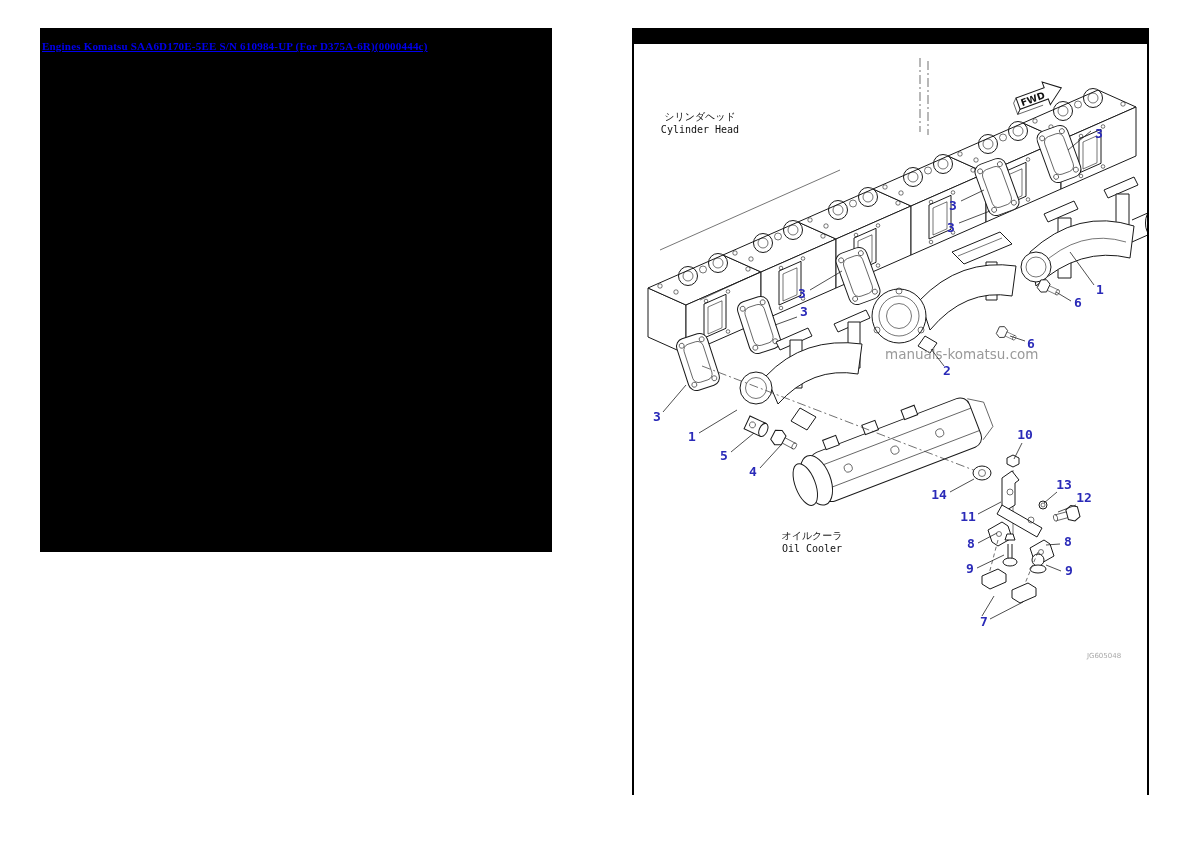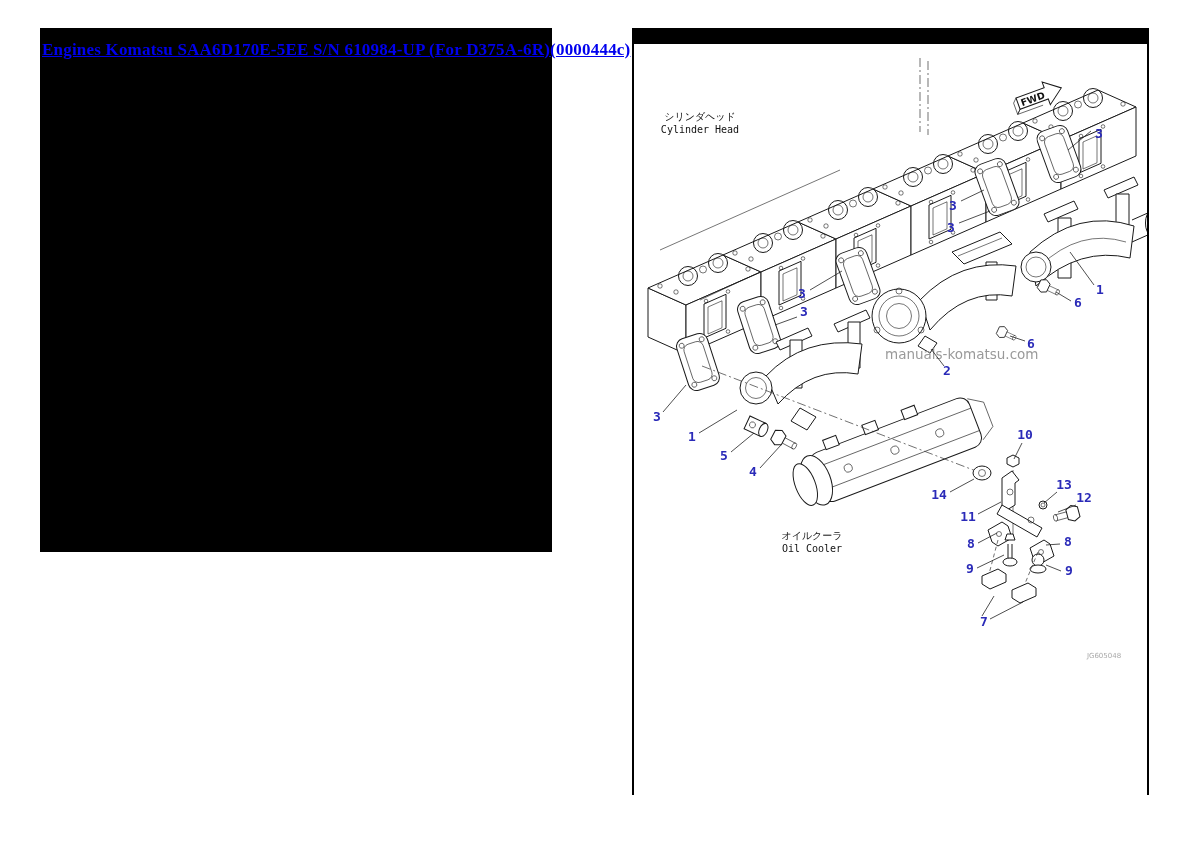--- a/index.html
+++ b/index.html
@@ -1,21 +1,21 @@
 <!DOCTYPE html>
 <html style="--callout: #2a2ab8; --link: #0000ee; --wm: #8f8f8f;"><head>
 <meta charset="utf-8">
 <style>
   :root{ --callout:#2a2ab8; --link:#0000ee; --wm:#8f8f8f; --line:#1a1a1a; }
   html,body{margin:0;padding:0;}
   body{width:1190px;height:842px;background:#fff;position:relative;overflow:hidden;
        font-family:"Liberation Sans",sans-serif;}
   .black-panel{position:absolute;left:40px;top:28px;width:512px;height:524px;background:#000;}
   .title-link{position:absolute;left:42px;top:40px;z-index:3;color:var(--link);
-       font-family:"Liberation Serif",serif;font-weight:bold;font-size:17px;
+       font-family:"Liberation Serif",serif;font-weight:bold;font-size:11px;
        text-decoration:underline;white-space:nowrap;letter-spacing:.2px;}
   .diagram-panel{position:absolute;left:632px;top:28px;width:517px;height:767px;
        box-sizing:border-box;background:#fff;
        border-left:2px solid #000;border-right:2px solid #000;border-top:16px solid #000;}
   svg{display:block;}
   .ln{stroke:var(--line);stroke-width:1;fill:none;}
   .fw{stroke:var(--line);stroke-width:1;fill:#fff;}
   .thin{stroke-width:.6;}
   .dashdot{stroke:#333;stroke-width:.7;fill:none;stroke-dasharray:9 3 2 3;}
   .dash{stroke:#333;stroke-width:.7;fill:none;stroke-dasharray:4 3;}

